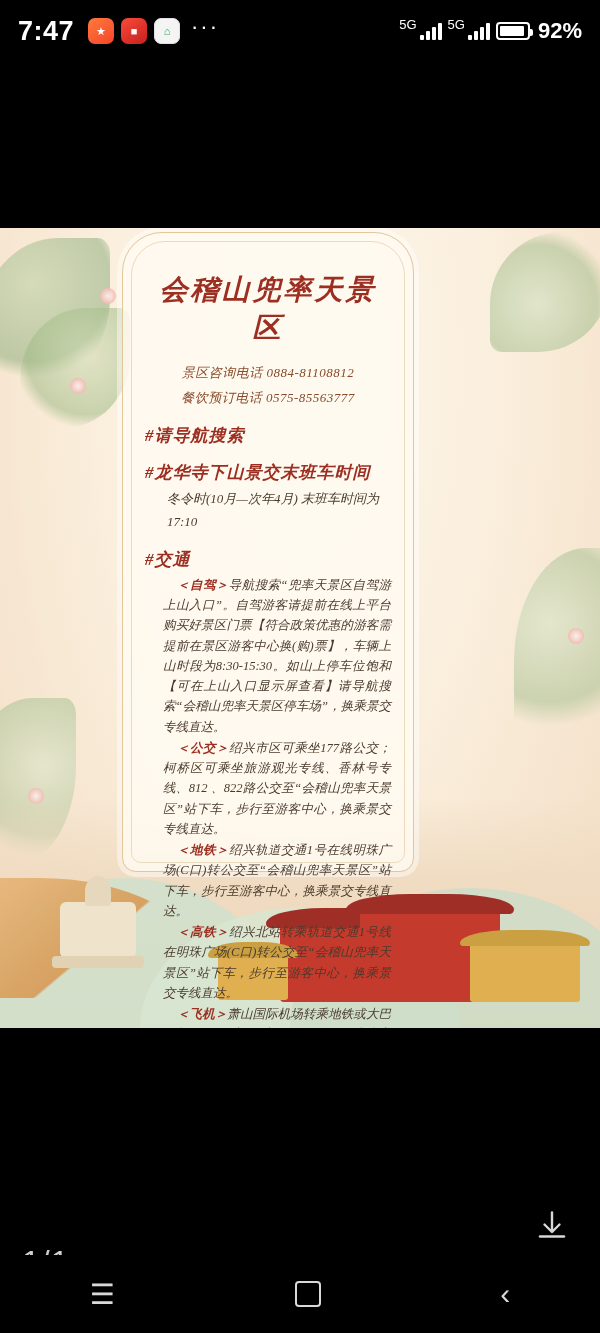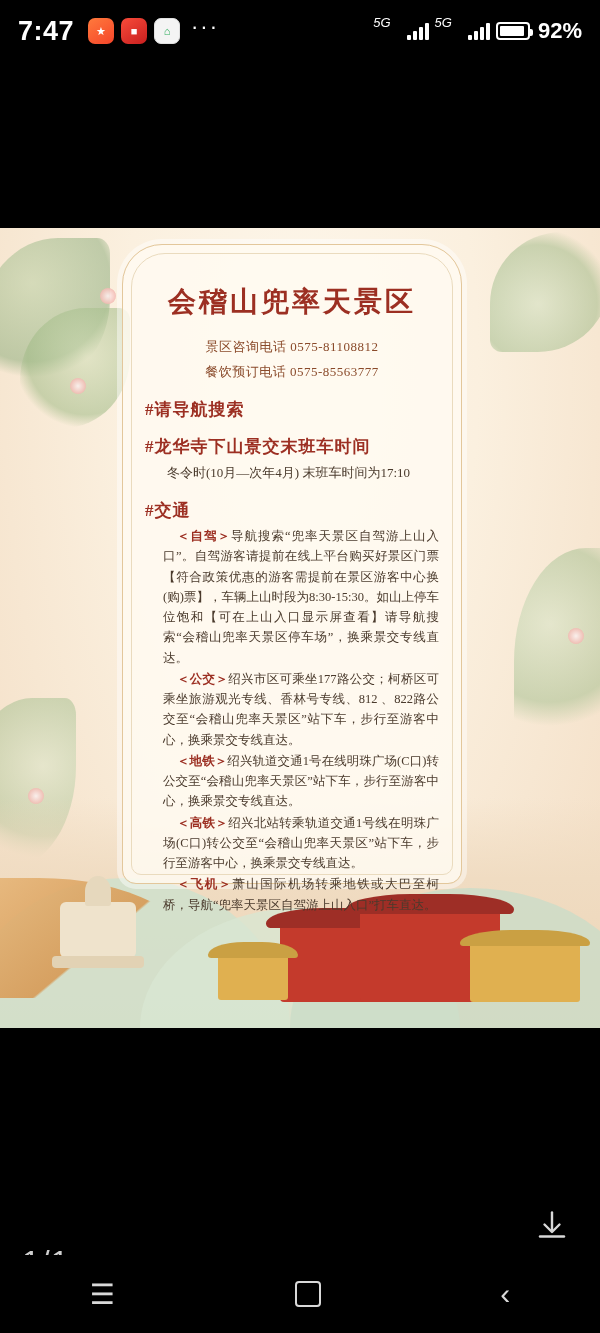--- a/index.html
+++ b/index.html
@@ -38,21 +38,21 @@
   .appicon.a1 { background: linear-gradient(145deg,#ff7a3c,#f5452a); }
   .appicon.a2 { background: linear-gradient(145deg,#f84b3a,#c81f1f); }
   .appicon.a3 { background: #f4f4f4; color: #2fae5e; border: 1px solid #e0e0e0; }
   .sb-dots {
     font-size: 22px; letter-spacing: 2px; color: #fff;
     margin-left: 4px; line-height: 1; transform: translateY(-4px);
   }
   .sb-right {
     margin-left: auto; display: flex; align-items: center; gap: 6px;
   }
-  .sig-group { display: flex; align-items: flex-start; gap: 15px; font-style: italic; }
+  .sig-group { display: flex; align-items: center; gap: 2px; }
   .sig-label { font-size: 13px; transform: translateY(-7px); margin-right: 1px; }
   .bars { display: flex; align-items: flex-end; gap: 2px; height: 18px; }
   .bars i { display: block; width: 4px; background: #fff; border-radius: 1px; }
   .bars i:nth-child(1) { height: 5px; }
   .bars i:nth-child(2) { height: 9px; }
   .bars i:nth-child(3) { height: 13px; }
   .bars i:nth-child(4) { height: 17px; }
   .battery {
     width: 34px; height: 18px; border: 2px solid #fff; border-radius: 4px;
     position: relative; display: flex; align-items: center; padding: 2px;
@@ -133,26 +133,27 @@
     top: -26px; width: 26px; height: 30px; border-radius: 50% 50% 10% 10%;
     background: #e6d8bd;
   }
   .stupa::after {
     content: ""; position: absolute; left: -8px; right: -8px; bottom: -10px;
     height: 12px; background: #e2d2b4; border-radius: 4px;
   }
 
   
   .card {
-    position: absolute; left: 122px; top: 16px;
-    width: 340px; height: 640px;
+    position: absolute; left: 122px; top: 4px;
+    width: 292px; height: 640px;
     background: rgba(255,250,241,0.86);
     border: 1.5px solid #e3c79b;
     border-radius: 40px 40px 14px 14px;
     box-shadow: 0 0 0 5px rgba(255,255,255,0.45);
+    font-style: italic;
   }
   .card::before {
     content: ""; position: absolute; inset: 8px;
     border: 1px solid #eadbbe; border-radius: 34px 34px 10px 10px;
     pointer-events: none;
   }
   .card-inner {
     position: relative; padding: 26px 22px 10px 22px;
     height: 100%;
   }
@@ -286,21 +287,21 @@
       <div class="gold" style="left:218px; bottom:28px; width:70px; height:46px;">
         <div class="roof2"></div>
       </div>
     </div>
 
     <div class="card">
       <div class="card-inner">
         <div class="title">会稽山兜率天景区</div>
 
         <div class="phones">
-          <div class="phone-line">景区咨询电话  0575-81108812</div>
+          <div class="phone-line">景区咨询电话  0884-81108812</div>
           <div class="phone-line">餐饮预订电话  0575-85563777</div>
         </div>
 
         <div class="section">
           <div class="sec-head">#请导航搜索</div>
         </div>
 
         <div class="section">
           <div class="sec-head">#龙华寺下山景交末班车时间</div>
           <div class="sec-line">冬令时(10月—次年4月) 末班车时间为17:10</div>

